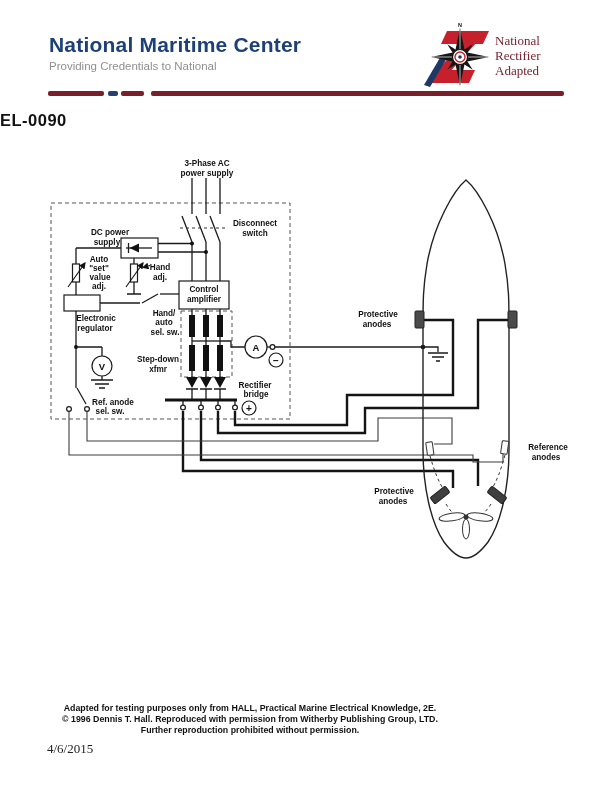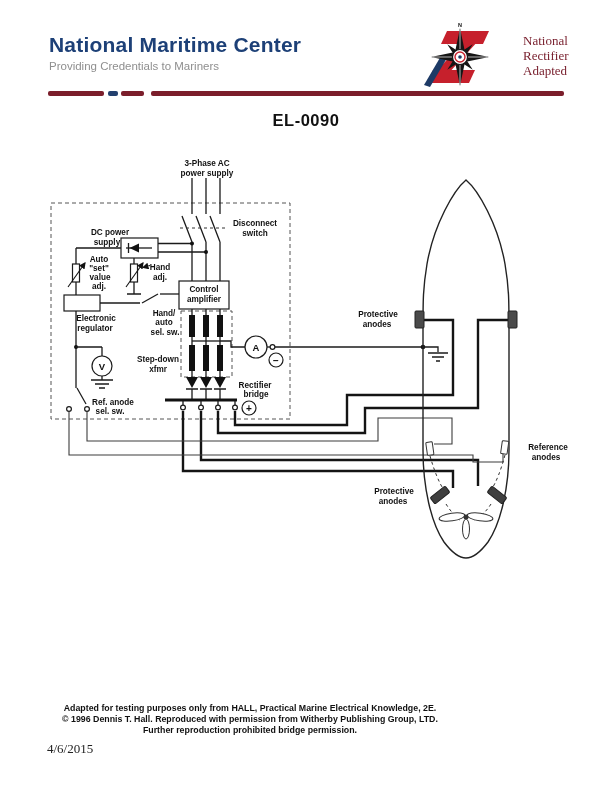--- a/index.html
+++ b/index.html
@@ -3,40 +3,40 @@
 <meta charset="utf-8">
 <style>
   html,body{margin:0;padding:0;}
   body{width:612px;height:792px;position:relative;background:#ffffff;overflow:hidden;
        font-family:"Liberation Sans",sans-serif;}
   .abs{position:absolute;}
   #nmc-title{left:49px;top:33px;font-size:21px;font-weight:700;color:#1d4077;letter-spacing:.2px;}
   #nmc-sub{left:49px;top:60px;font-size:11.5px;color:#8f8f8f;}
   #sep{left:48px;top:91px;height:4.5px;width:516px;display:flex;align-items:stretch;}
   #sep .seg{height:100%;border-radius:2px;}
-  #logo-text{left:523px;top:33px;font-family:"Liberation Serif",serif;color:#7a2230;
+  #logo-text{left:495px;top:33px;font-family:"Liberation Serif",serif;color:#7a2230;
              font-size:13px;line-height:15px;}
-  #doc-code{left:0;top:111px;width:612px;text-align:center;font-size:16.5px;font-weight:700;color:#111;letter-spacing:.5px;}
+  #doc-code{left:0;top:111px;width:612px;text-align:left;font-size:16.5px;font-weight:700;color:#111;letter-spacing:.5px;}
   .footer-line{left:0;width:500px;text-align:center;font-size:8.8px;font-weight:700;color:#111;}
   #date{left:47px;top:741px;font-family:"Liberation Serif",serif;font-size:13px;color:#222;}
   svg text{font-family:"Liberation Sans",sans-serif;fill:#111;}
   .lbl{font-size:8.2px;font-weight:700;}
   .meter{font-size:9.5px;font-weight:700;}
   .wire{stroke:#1b1b1b;stroke-width:1.3;fill:none;}
   .thick{stroke:#141414;stroke-width:2.4;fill:none;}
   .thin{stroke:#3c3c3c;stroke-width:1.1;fill:none;}
   .dashedbox{stroke:#555;stroke-width:1;fill:none;stroke-dasharray:4 3;}
   .dashline{stroke:#333;stroke-width:1;fill:none;stroke-dasharray:3 3;}
   .boxfill{fill:#ffffff;stroke:#1b1b1b;stroke-width:1.2;}
 </style>
 </head>
 <body>
 
 <div class="abs" id="nmc-title">National Maritime Center</div>
-<div class="abs" id="nmc-sub">Providing Credentials to Mariners</div>
+<div class="abs" id="nmc-sub">Providing Credentials to National</div>
 
 <div class="abs" id="sep">
   <div class="seg" style="width:56px;background:#7b1e2b;"></div>
   <div class="seg" style="width:4px;"></div>
   <div class="seg" style="width:10px;background:#23406e;"></div>
   <div class="seg" style="width:3px;"></div>
   <div class="seg" style="width:23px;background:#7b1e2b;"></div>
   <div class="seg" style="width:7px;"></div>
   <div class="seg" style="width:413px;background:#7b1e2b;"></div>
 </div>
@@ -255,14 +255,14 @@
     <text class="lbl" x="393" y="504">anodes</text>
     <text class="meter" x="256" y="350.5">A</text>
     <text class="meter" x="102" y="369.5">V</text>
     <text x="249" y="411.5" style="font-size:10px;font-weight:700;">+</text>
     <text x="276" y="363.5" style="font-size:10px;font-weight:700;">−</text>
   </g>
 </svg>
 
 <div class="abs footer-line" style="top:703px;">Adapted for testing purposes only from HALL, Practical Marine Electrical Knowledge, 2E.</div>
 <div class="abs footer-line" style="top:714px;">© 1996 Dennis T. Hall. Reproduced with permission from Witherby Publishing Group, LTD.</div>
-<div class="abs footer-line" style="top:725px;">Further reproduction prohibited bridge permission.</div>
+<div class="abs footer-line" style="top:725px;">Further reproduction prohibited without permission.</div>
 <div class="abs" id="date">4/6/2015</div>
 
 </body></html>

